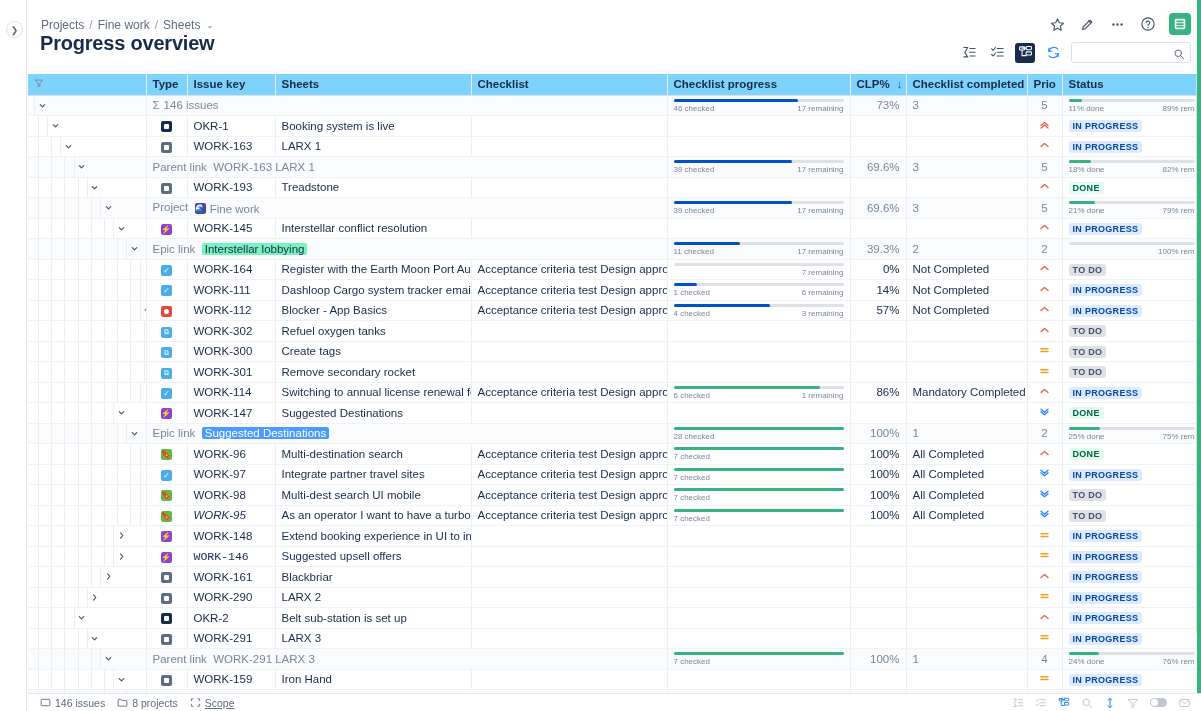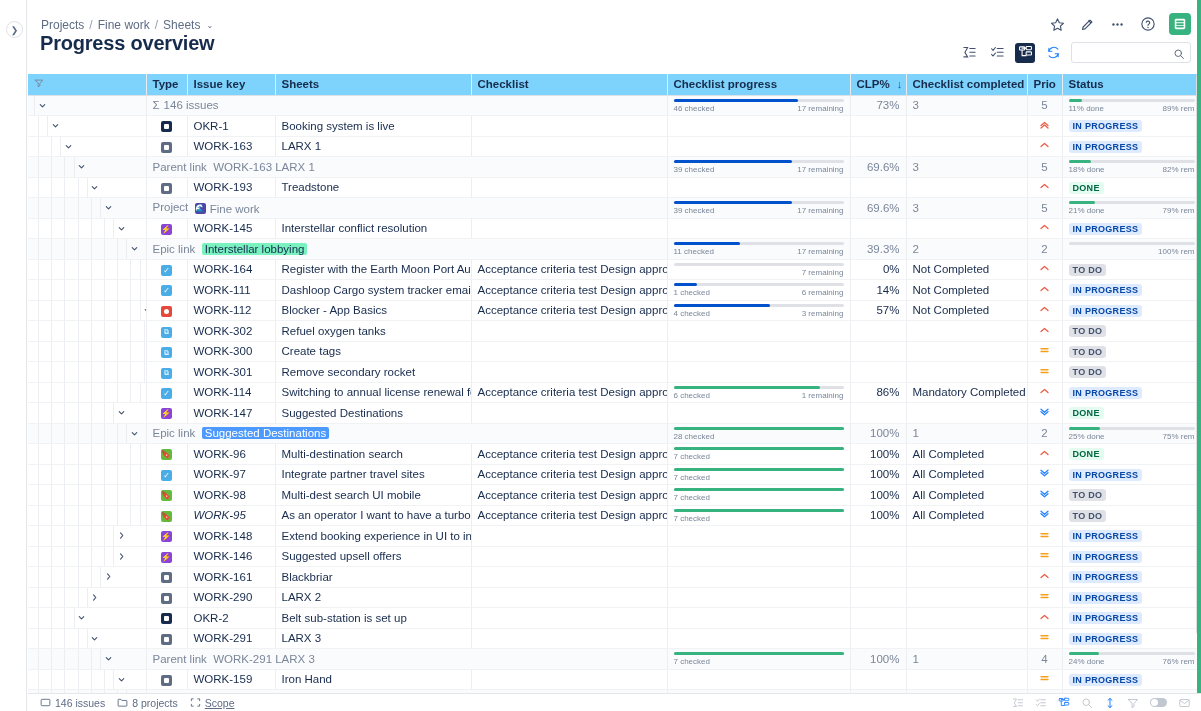--- a/index.html
+++ b/index.html
@@ -1005,21 +1005,21 @@
                 <div class="vline" style="left:70px"></div>
                 <div class="tree-box" style="left:79.19999999999999px;"></div>
                 <div class="twisty" style="left:80.19999999999999px">
                   <svg width="9" height="9" viewBox="0 0 24 24" fill="none" stroke="#42526e" stroke-width="3" stroke-linecap="round" stroke-linejoin="round">
                     <path d="M9.5 5l6 7-6 7"></path>
                   </svg>
                 </div>
               </div>
             </td>
             <td class="mid"><span class="ticon-sq ti-epic">⚡</span></td>
-            <td><span style="color:#172b4d;">WORK-146</span></td>
+            <td><span style="color:#172b4d;font-family:Liberation Mono, monospace;">WORK-146</span></td>
             <td><span>Suggested upsell offers</span></td>
             <td><span></span></td>
             <td></td>
             <td class="num"></td>
             <td></td>
             <td class="mid"><span class="pri pri-medium"><svg width="13" height="12" viewBox="0 0 24 24" fill="none" stroke="#f79f1a" stroke-width="2.6" stroke-linecap="round">
                   <path d="M5 9.5h14M5 15h14"></path>
                 </svg></span></td>
             <td><span class="lz lz-inprog">IN PROGRESS</span></td>
           </tr>

